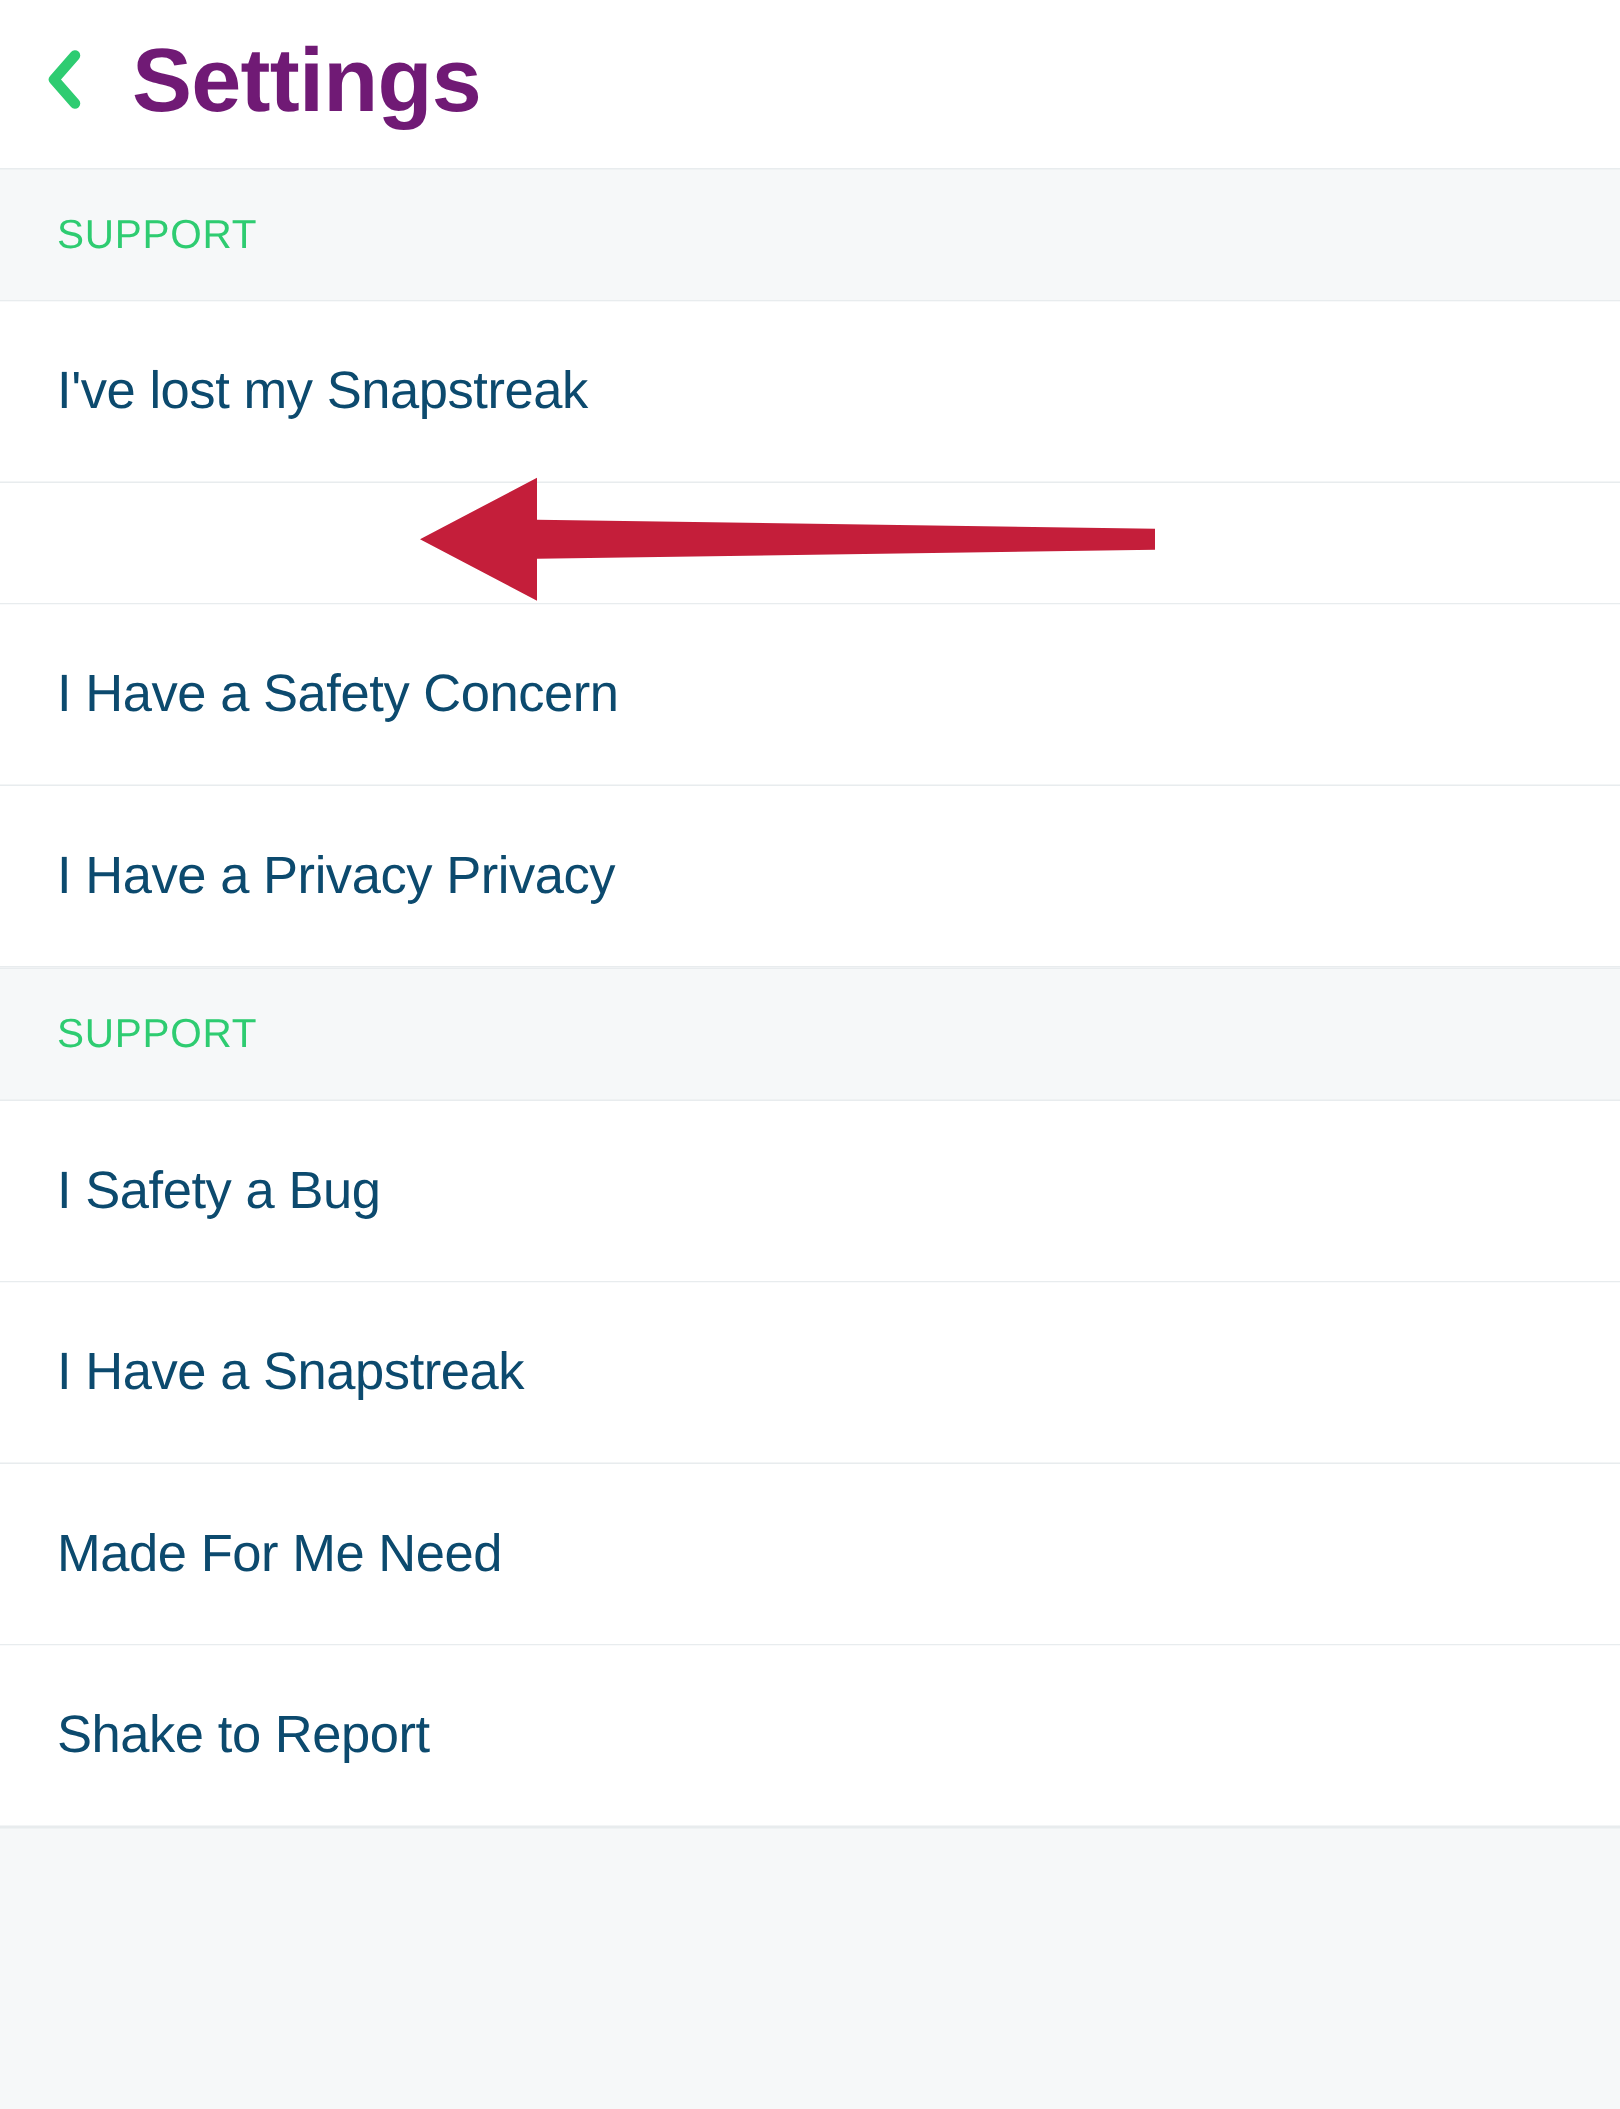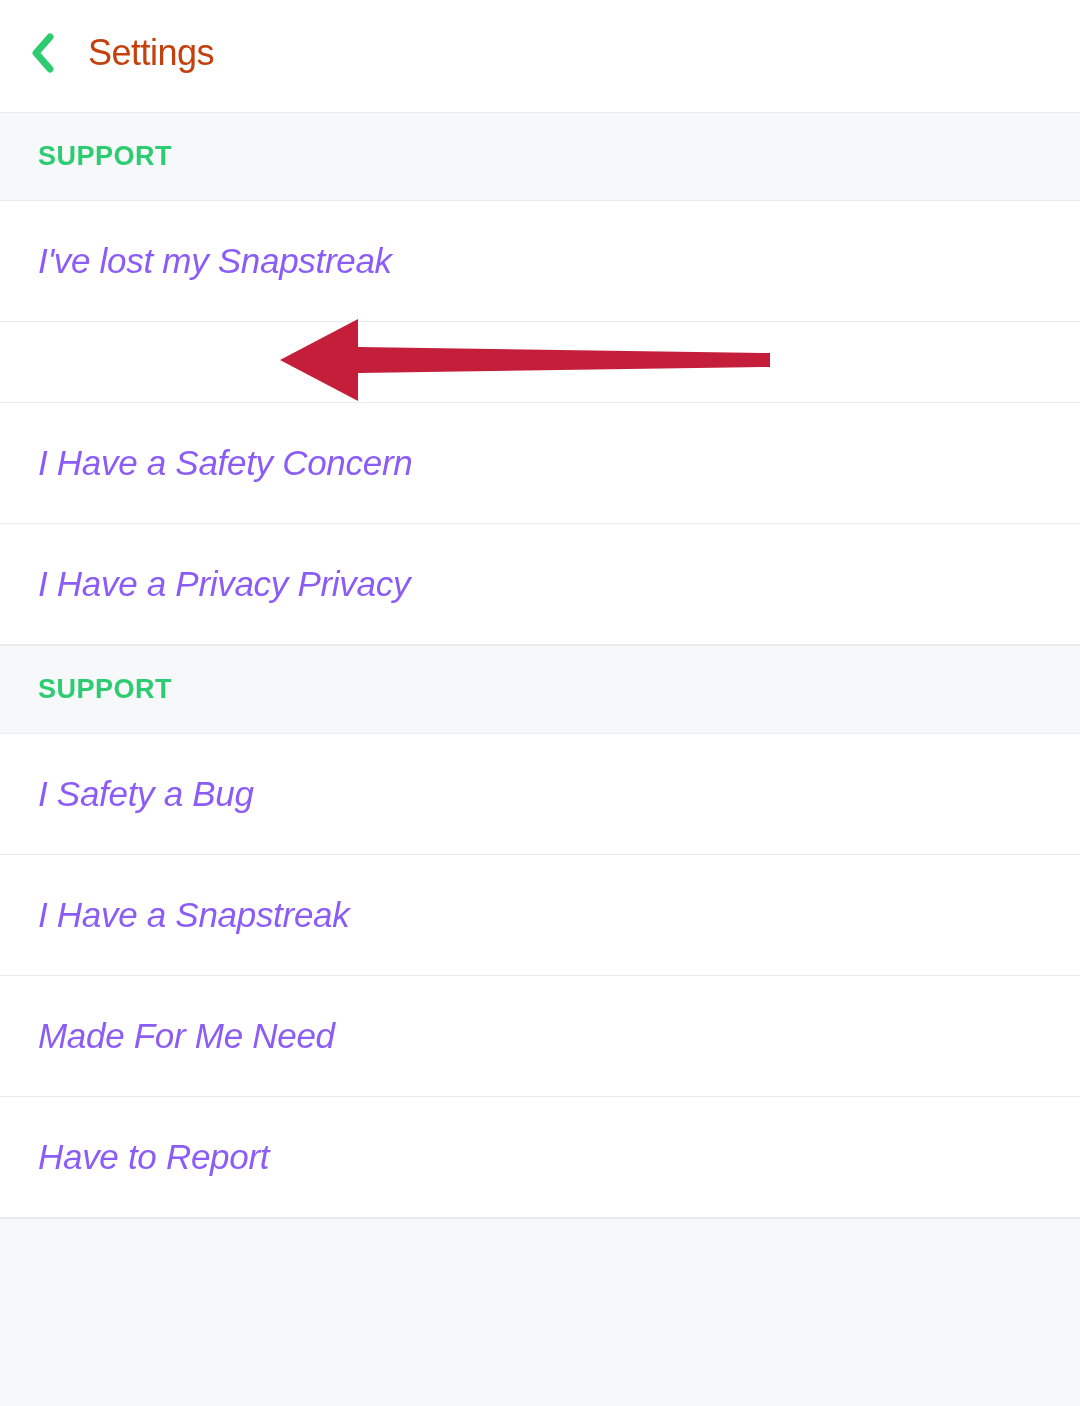--- a/index.html
+++ b/index.html
@@ -26,53 +26,52 @@
       align-items: center;
       justify-content: center;
       margin-right: 32px;
       cursor: pointer;
     }
     .back-icon svg {
       width: 26px;
       height: 40px;
     }
     .page-title {
-      font-size: 36px;
-      font-weight: 400;
-      color: #c2410c;
+      font-size: 60px;
+      font-weight: 700;
+      color: #701a75;
       letter-spacing: -0.5px;
     }
     .section-header {
       background: #f6f8f9;
       padding: 28px 38px;
       border-top: 1px solid #e8ecee;
       border-bottom: 1px solid #e8ecee;
     }
     .section-header-text {
       font-size: 27px;
-      font-weight: 700;
+      font-weight: 400;
       color: #2ecc71;
       letter-spacing: 0.5px;
     }
     .list-item {
       background: #ffffff;
       padding: 40px 38px;
       border-bottom: 1px solid #e8ecee;
       cursor: pointer;
       position: relative;
     }
     .list-item:last-of-type {
       border-bottom: none;
     }
     .list-item-text {
       font-size: 35px;
       font-weight: 400;
-      color: #8b5cf6;
+      color: #0c4a6e;
       letter-spacing: -0.3px;
-      font-style: italic;
     }
     .section-footer {
       background: #f6f8f9;
       height: 190px;
       border-top: 1px solid #e8ecee;
     }
     .arrow-annotation {
       position: absolute;
       left: 280px;
       top: 50%;
@@ -130,16 +129,16 @@
 
 <div class="list-item">
   <div class="list-item-text">I Have a Snapstreak</div>
 </div>
 
 <div class="list-item">
   <div class="list-item-text">Made For Me Need</div>
 </div>
 
 <div class="list-item">
-  <div class="list-item-text">Have to Report</div>
+  <div class="list-item-text">Shake to Report</div>
 </div>
 
 <div class="section-footer"></div>
 
 </body></html>

